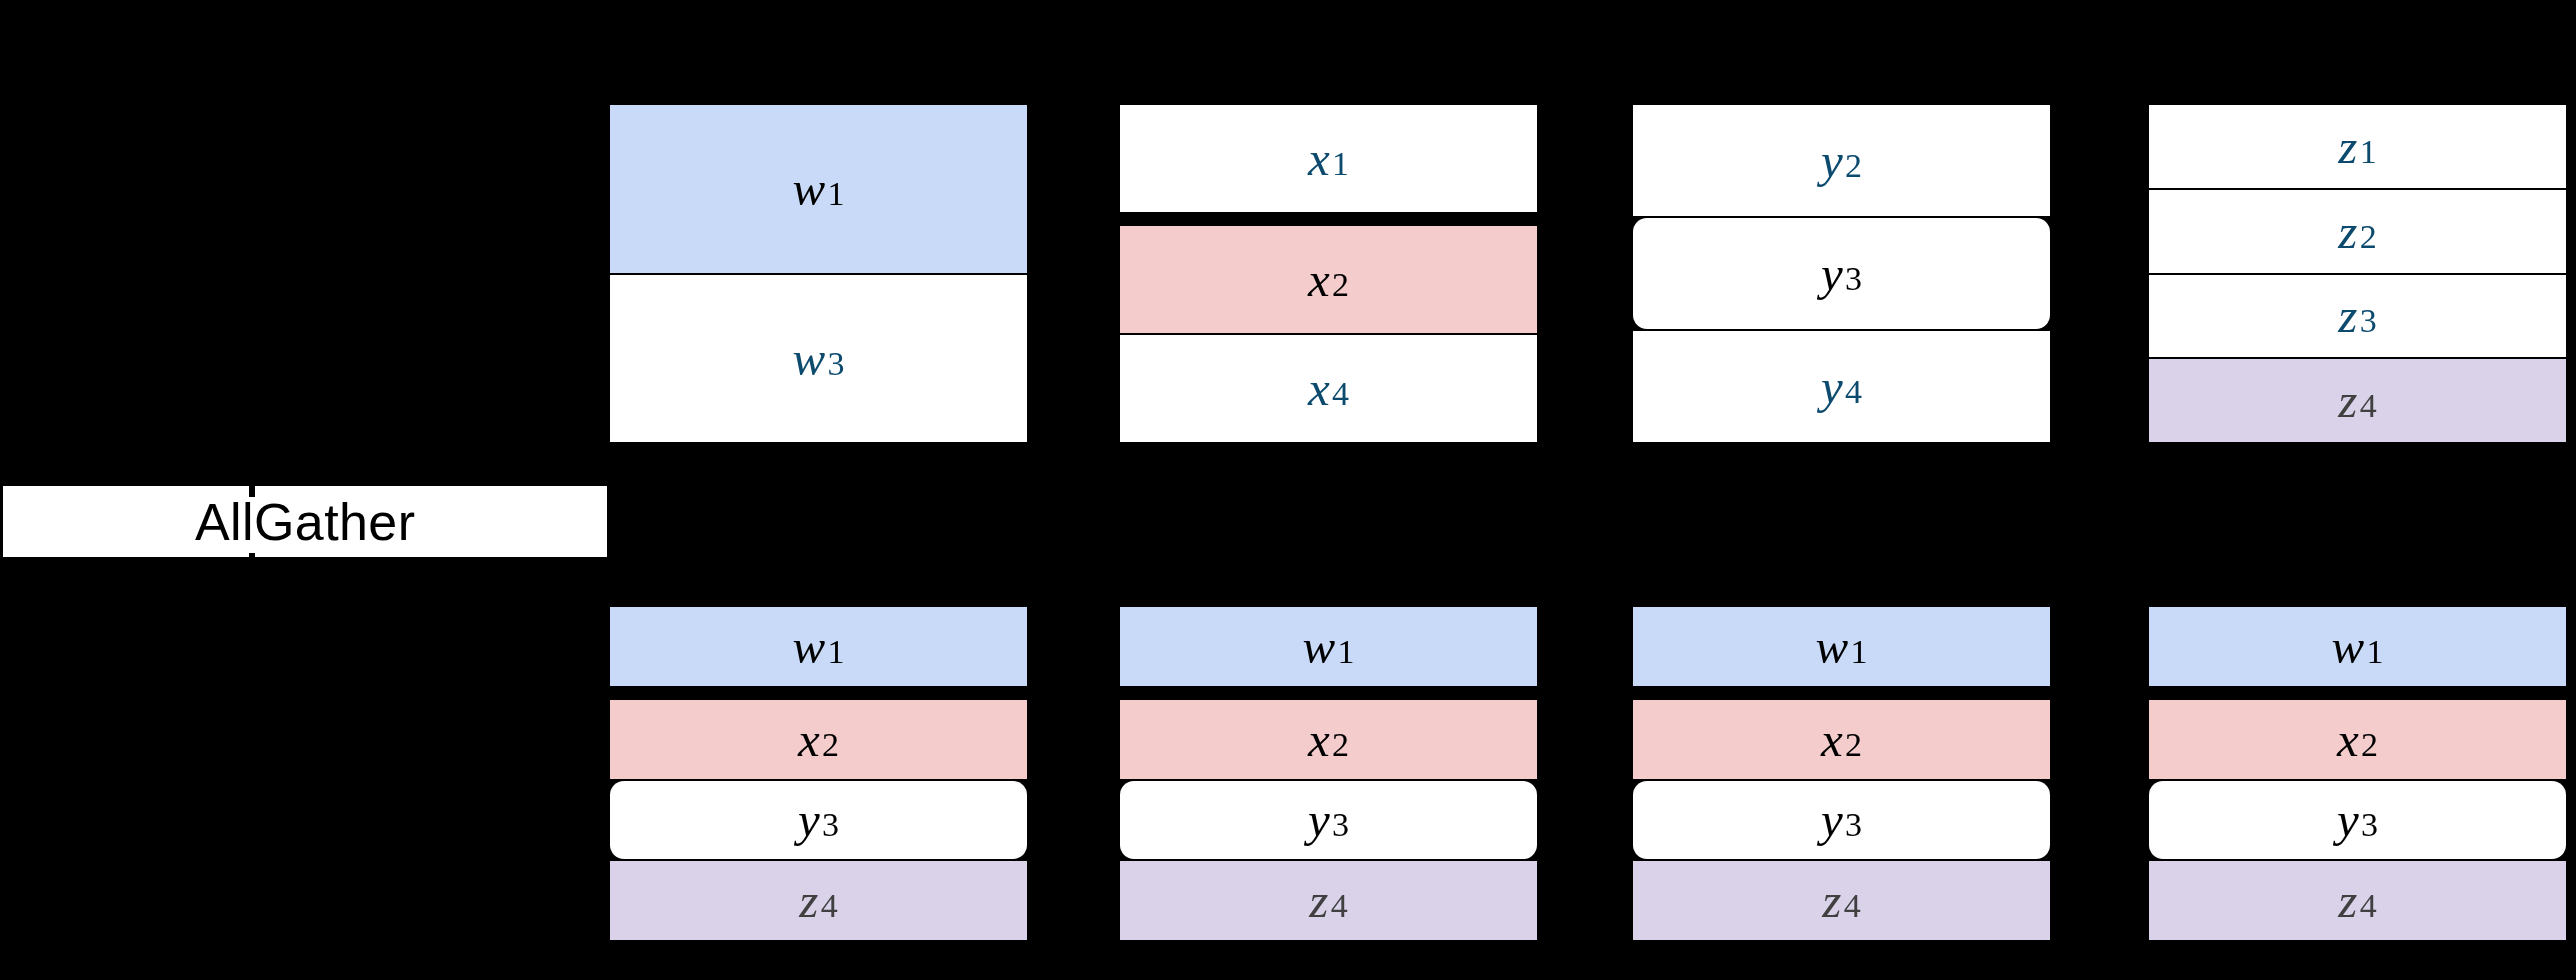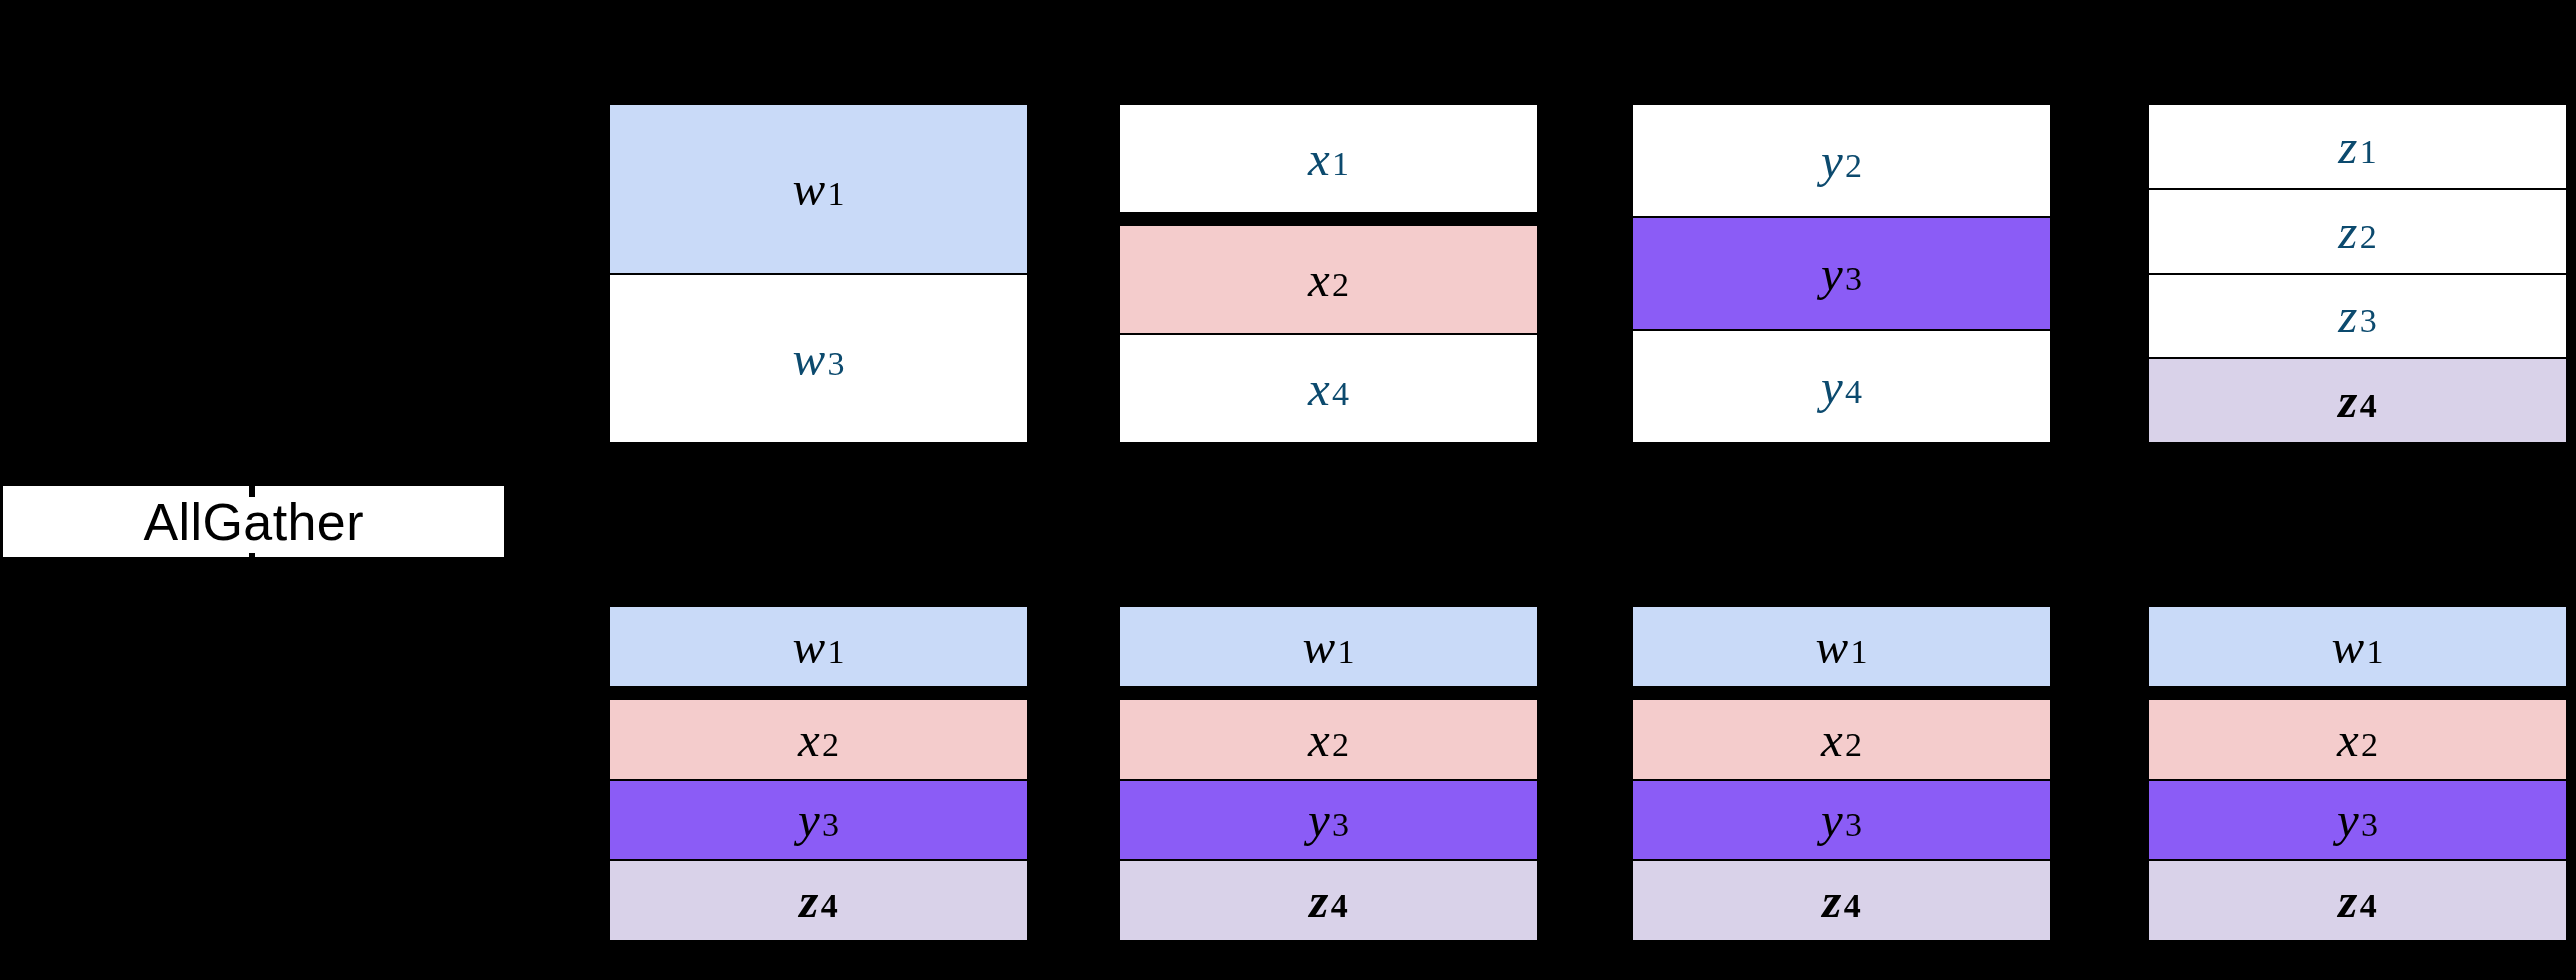--- a/index.html
+++ b/index.html
@@ -28,30 +28,30 @@
   .col-4{left:2147px;}
 
   .cell{
     flex:1;
     background:#ffffff;
     color:#0c4a6e;
     display:flex;align-items:center;justify-content:center;
   }
   .cell.hl-blue{background:#c9daf8;color:#000000;}
   .cell.hl-pink{background:#f4cccc;color:#000000;margin-top:12px;}
-  .cell.hl-green{background:#8b5cf6;color:#000000;}
-  .cell.hl-purple{background:#d9d2e9;color:#000000;font-weight:bold;}
+  .cell.hl-green{background:#ffffff;color:#000000;border-radius:14px;}
+  .cell.hl-purple{background:#d9d2e9;color:#404040;}
 
   .lbl{font-family:"Liberation Serif",serif;line-height:1;white-space:nowrap;}
   .v{font-style:italic;font-size:49px;}
   .s{font-size:34px;margin-left:2.4px;}
 
   
   .op-box{
-    position:absolute;left:3.2px;top:486px;width:501px;height:71px;
+    position:absolute;left:3.2px;top:486px;width:604px;height:71px;
     background:#ffffff;
     display:flex;align-items:center;justify-content:center;
   }
   .op-label{font-size:52px;color:#000000;letter-spacing:0.4px;}
 
   
   .tick{position:absolute;left:249px;width:5.7px;background:#000000;z-index:2;}
   .tick-top{top:483px;height:13.8px;}
   .tick-bottom{top:553px;height:12px;}
 </style>

